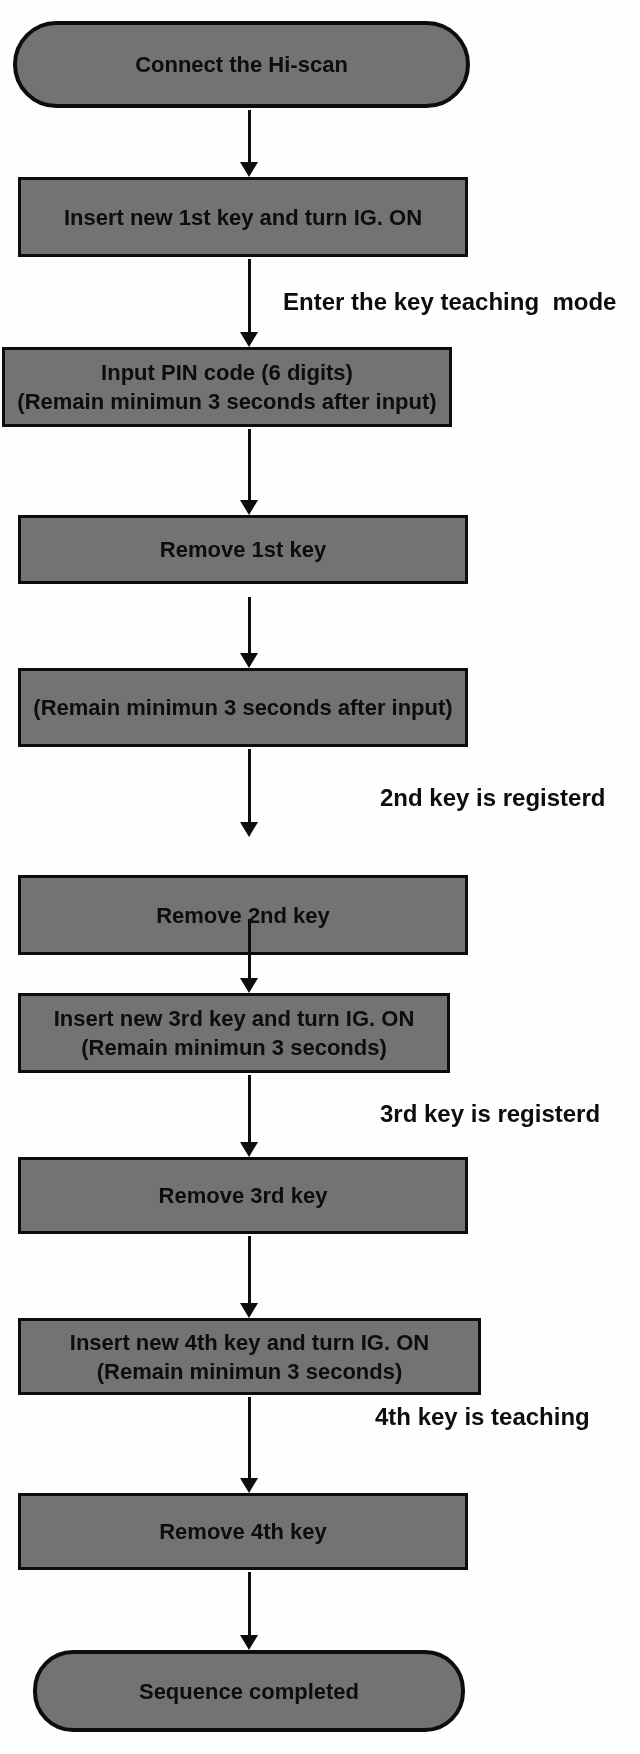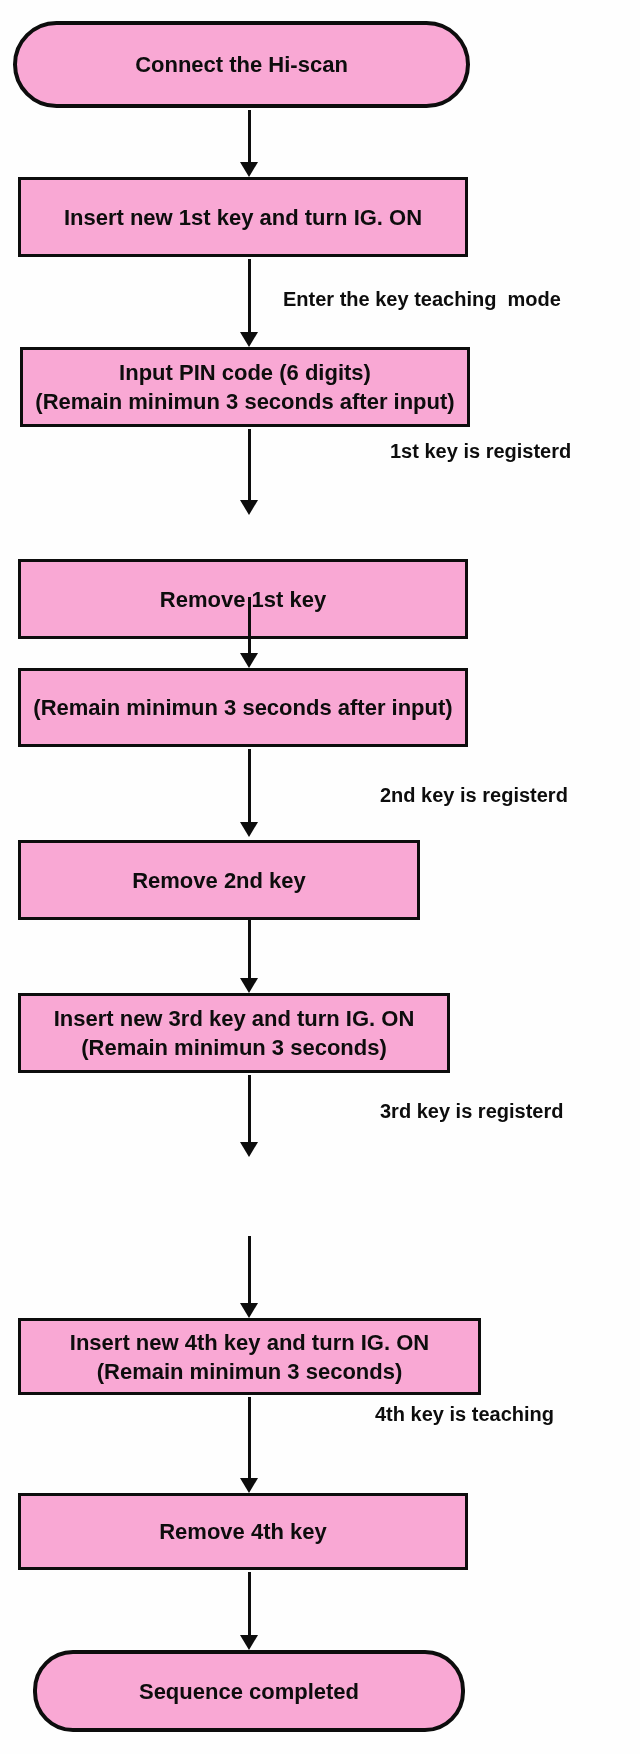--- a/index.html
+++ b/index.html
@@ -13,21 +13,21 @@
     height: 1754px;
     background: #fefefe;
     font-family: "Liberation Sans", sans-serif;
     color: #0d0d0d;
     overflow: hidden;
   }
   .node {
     position: absolute;
     box-sizing: border-box;
     border: 3px solid #0d0d0d;
-    background: #f9a8d4;
+    background: #737373;
     display: flex;
     flex-direction: column;
     align-items: center;
     justify-content: center;
     text-align: center;
     font-size: 22px;
     font-weight: bold;
     line-height: 29px;
   }
   .node span {
@@ -54,21 +54,21 @@
     bottom: 0;
     left: -9px;
     width: 0;
     height: 0;
     border-left: 9px solid transparent;
     border-right: 9px solid transparent;
     border-top: 15px solid #0d0d0d;
   }
   .edge-label {
     position: absolute;
-    font-size: 20px;
+    font-size: 24px;
     font-weight: bold;
     white-space: pre;
     color: #0d0d0d;
   }
 </style>
 </head>
 <body>
 
 <div class="canvas">
 
@@ -84,70 +84,72 @@
   <div class="node" style="left:18px; top:177px; width:450px; height:80px;">
     <span>Insert new 1st key and turn IG. ON</span>
   </div>
 
   <div class="arrow" style="left:249px; top:259px; height:88px;">
     <div class="shaft"></div>
     <div class="head"></div>
   </div>
   <div class="edge-label" style="left:283px; top:288px;">Enter the key teaching  mode</div>
 
-  <div class="node" style="left:20px; top:347px; width:450px; height:80px;">
+  <div class="node" style="left:2px; top:347px; width:450px; height:80px;">
     <span>Input PIN code (6 digits)</span>
     <span>(Remain minimun 3 seconds after input)</span>
   </div>
 
   <div class="arrow" style="left:249px; top:429px; height:86px;">
     <div class="shaft"></div>
     <div class="head"></div>
   </div>
-  <div class="edge-label" style="left:390px; top:440px;">1st key is registerd</div>
 
-  <div class="node" style="left:18px; top:515px; width:450px; height:80px;margin-top:44px;">
+  <div class="node" style="left:18px; top:515px; width:450px; height:69px;">
     <span>Remove 1st key</span>
   </div>
 
   <div class="arrow" style="left:249px; top:597px; height:71px;">
     <div class="shaft"></div>
     <div class="head"></div>
   </div>
 
   <div class="node" style="left:18px; top:668px; width:450px; height:79px;">
     <span>(Remain minimun 3 seconds after input)</span>
   </div>
 
   <div class="arrow" style="left:249px; top:749px; height:88px;">
     <div class="shaft"></div>
     <div class="head"></div>
   </div>
   <div class="edge-label" style="left:380px; top:784px;">2nd key is registerd</div>
 
-  <div class="node" style="left:18px; top:840px; width:402px; height:80px;">
+  <div class="node" style="left:18px; top:875px; width:450px; height:80px;">
     <span>Remove 2nd key</span>
   </div>
 
   <div class="arrow" style="left:249px; top:919px; height:74px;">
     <div class="shaft"></div>
     <div class="head"></div>
   </div>
 
   <div class="node" style="left:18px; top:993px; width:432px; height:80px;">
     <span>Insert new 3rd key and turn IG. ON</span>
     <span>(Remain minimun 3 seconds)</span>
   </div>
 
   <div class="arrow" style="left:249px; top:1075px; height:82px;">
     <div class="shaft"></div>
     <div class="head"></div>
   </div>
   <div class="edge-label" style="left:380px; top:1100px;">3rd key is registerd</div>
 
+  <div class="node" style="left:18px; top:1157px; width:450px; height:77px;">
+    <span>Remove 3rd key</span>
+  </div>
 
   <div class="arrow" style="left:249px; top:1236px; height:82px;">
     <div class="shaft"></div>
     <div class="head"></div>
   </div>
 
   <div class="node" style="left:18px; top:1318px; width:463px; height:77px;">
     <span>Insert new 4th key and turn IG. ON</span>
     <span>(Remain minimun 3 seconds)</span>
   </div>

